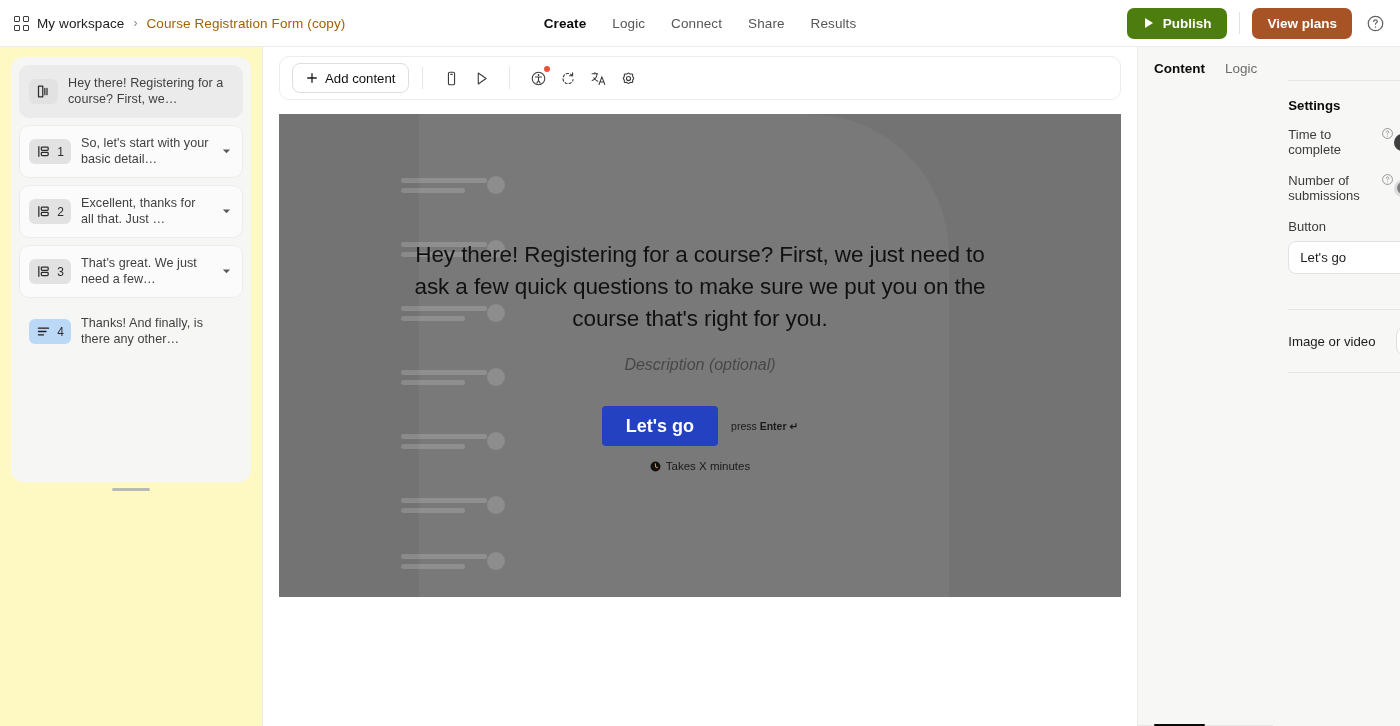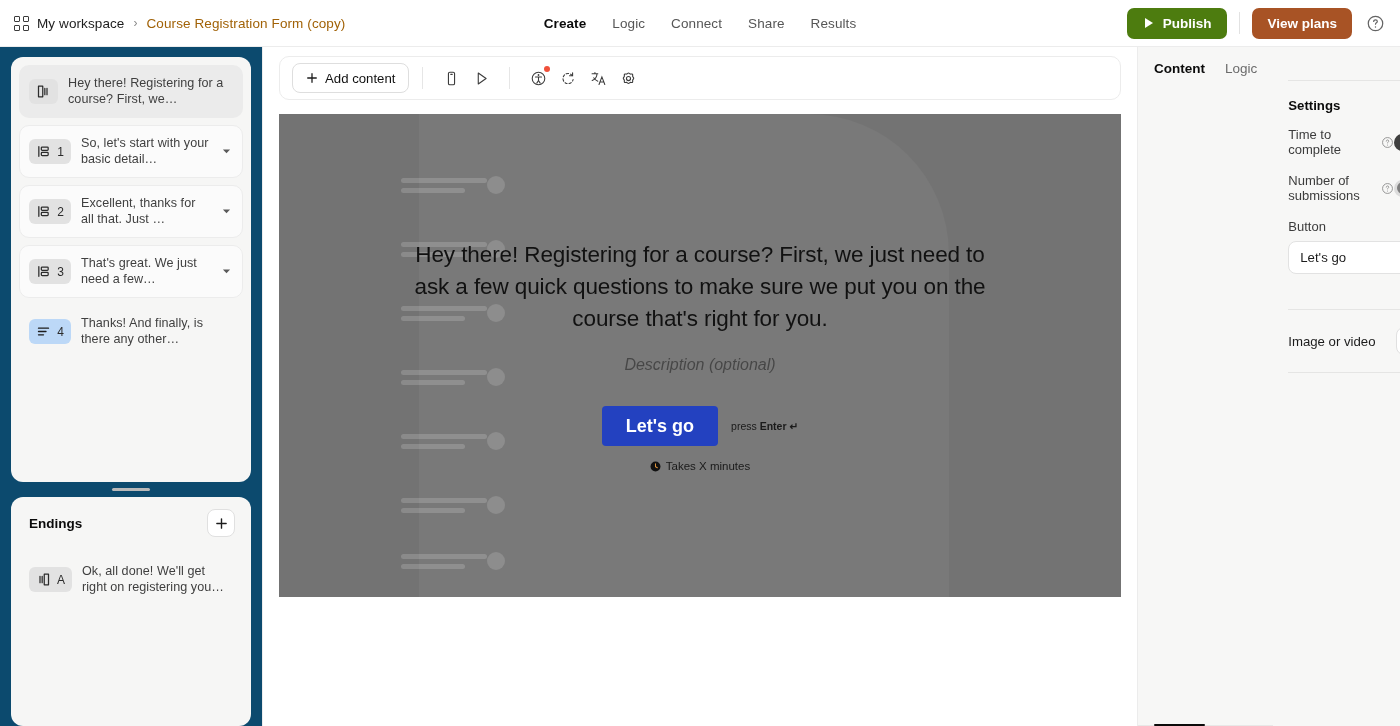--- a/index.html
+++ b/index.html
@@ -47,21 +47,21 @@
     background: #a85325; color: #fff; border: none;
     height: 31px; padding: 0 15px; border-radius: 7px;
     font-size: 13.5px; font-weight: 700; cursor: pointer; font-family: inherit;
   }
   .help-icon { width: 21px; height: 21px; display: flex; align-items: center; justify-content: center; cursor: pointer; margin-left: 3px;}
 
   
   .body { flex: 1; display: flex; background: #f7f7f6; min-height: 0; }
 
   
-  .left { width: 262px; flex: 0 0 262px; display: flex; flex-direction: column; background: #0c4a6e; padding: 10px 11px 0 11px; gap: 0; }
+  .left { width: 262px; flex: 0 0 262px; display: flex; flex-direction: column; background: #fef9c3; padding: 10px 11px 0 11px; gap: 0; }
   .panel-questions {
     background: #f6f6f5; border-radius: 12px; padding: 8px;
     height: 425px; overflow: hidden; position: relative;
   }
   .q-item {
     display: flex; align-items: center; gap: 10px;
     height: 53px; border-radius: 10px; padding: 0 9px 0 9px;
     margin-bottom: 7px; cursor: pointer; background: transparent;
     border: 1px solid transparent; position: relative;
   }
@@ -152,21 +152,21 @@
   .select-box {
     display: flex; align-items: center; gap: 10px;
     height: 36px; border: 1px solid #e2e2e2; border-radius: 9px; background: #fff;
     padding: 0 10px; cursor: pointer;
   }
   .select-icon { width: 24px; height: 24px; border-radius: 5px; background: #e4e4e4; display: flex; align-items: center; justify-content: center; flex: 0 0 auto; }
   .select-label { font-size: 13.2px; color: #2b2b2b; flex: 1; }
   .hr { height: 1px; background: #e5e5e4; margin: 17px 0 0 0; }
   .sec-title { font-size: 13.2px; font-weight: 700; color: #0b0b0b; margin: 17px 0 14px 0; }
   .setting-row { display: flex; align-items: center; justify-content: space-between; margin-bottom: 16px; }
-  .setting-label { font-size: 13px; color: #3c3c3c; display: flex; align-items: center; gap: 21px; }
+  .setting-label { font-size: 13px; color: #3c3c3c; display: flex; align-items: flex-start; gap: 21px; }
   .toggle { width: 30px; height: 17px; border-radius: 10px; position: relative; cursor: pointer; flex: 0 0 auto; }
   .toggle.on { background: #3f3f3f; }
   .toggle.off { background: #dcdcdc; }
   .toggle .knob { position: absolute; top: 2.5px; width: 12px; height: 12px; border-radius: 50%; }
   .toggle.on .knob { right: 3px; background: #fff; }
   .toggle.off .knob { left: 3px; background: #7e7e7e; }
 
   .field-label { font-size: 13px; color: #3c3c3c; margin-bottom: 7px; }
   .text-input {
     width: 100%; height: 33px; border: 1px solid #e2e2e2; border-radius: 8px;
@@ -298,40 +298,20 @@
           </span>
           <span class="q-text">Thanks! And finally, is there any other…</span>
         </div>
 
       </div>
 
       <div class="drag-handle-row">
         <span class="drag-handle"></span>
       </div>
 
-      <div class="panel-endings">
-        <div class="endings-head">
-          <span class="endings-title">Endings</span>
-          <span class="plus-btn">
-            <svg width="13" height="13" viewBox="0 0 14 14" stroke="#1c1c1c" stroke-width="1.5" stroke-linecap="round">
-                <path d="M7 2v10M2 7h10"></path>
-              </svg>
-          </span>
-        </div>
-        <div class="q-item">
-          <span class="q-badge">
-            <svg width="15" height="15" viewBox="0 0 18 18" fill="none" stroke="#2c2c2c" stroke-width="1.5" stroke-linecap="round" stroke-linejoin="round">
-              <path d="M4.8 5.2v7.6M7.4 5.2v7.6"></path>
-              <path d="M9.9 2.6H15v12.8H9.9z"></path>
-            </svg>
-            <span class="q-num">A</span>
-          </span>
-          <span class="q-text">Ok, all done! We'll get right on registering you…</span>
-        </div>
-      </div>
     </div>
 
     <div class="center">
 
       <div class="toolbar-wrap">
         <div class="toolbar">
           <button class="add-content">
             <svg width="12" height="12" viewBox="0 0 14 14" stroke="#1c1c1c" stroke-width="1.5" stroke-linecap="round">
                 <path d="M7 2v10M2 7h10"></path>
               </svg>

